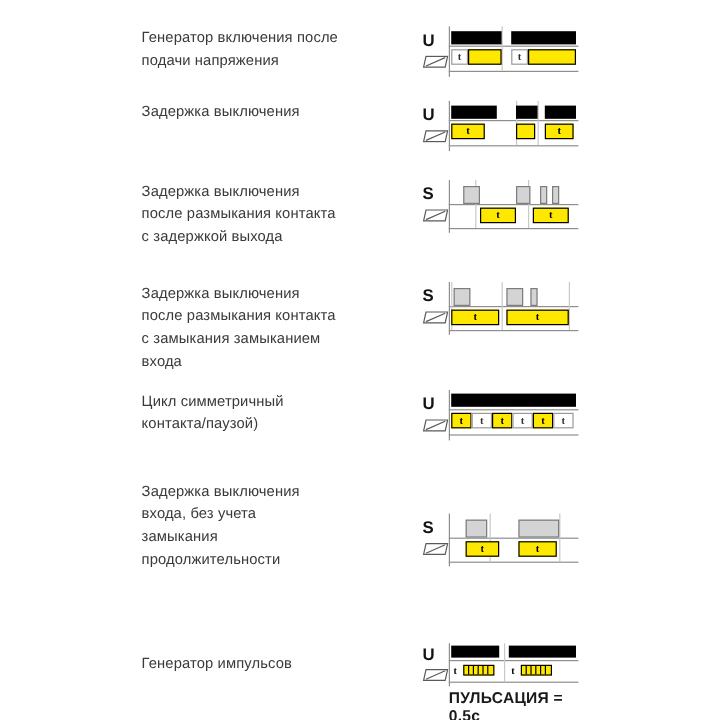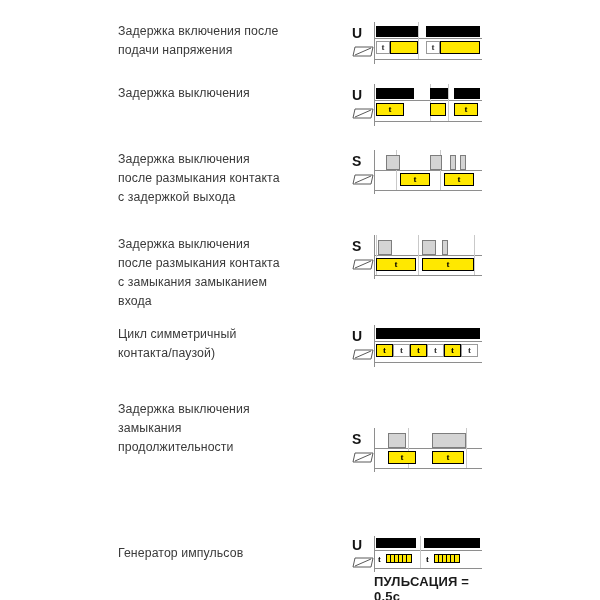--- a/index.html
+++ b/index.html
@@ -142,21 +142,21 @@
     font-family:"Liberation Sans","DejaVu Sans",sans-serif;
   }
 </style>
 </head>
 <body>
 
 <div class="sheet">
 
   <div class="row" style="top:22px;">
     <div class="desc">
-      <div>Задержка включения после</div>
+      <div>Генератор включения после</div>
       <div>подачи напряжения</div>
     </div>
     <div class="diagram">
       <div class="dgrid" style="height:42px;">
         <div class="lbl" style="top:3px;">U</div>
         <div class="sym" style="top:24px;">
           <svg width="22" height="11" viewBox="0 0 22 11">
               <polygon points="3,1 21,1 19,10 1,10" fill="#fff" stroke="#5a5a5a" stroke-width="1"></polygon>
               <line x1="3" y1="9" x2="19" y2="2" stroke="#5a5a5a" stroke-width="1"></line>
             </svg>
@@ -298,20 +298,21 @@
           <div class="ylw" style="left:70px;top:19px;width:17px;">t</div>
           <div class="wht" style="left:87px;top:19px;width:17px;">t</div>
         </div>
       </div>
     </div>
   </div>
 
   <div class="row" style="top:400px;">
     <div class="desc">
       <div>Задержка выключения</div>
+      <div>входа, без учета</div>
       <div>замыкания</div>
       <div>продолжительности</div>
     </div>
     <div class="diagram" style="top:0;">
       <div class="dgrid" style="height:44px;margin-top:28px;">
         <div class="lbl" style="top:3px;">S</div>
         <div class="sym" style="top:24px;">
           <svg width="22" height="11" viewBox="0 0 22 11">
               <polygon points="3,1 21,1 19,10 1,10" fill="#fff" stroke="#5a5a5a" stroke-width="1"></polygon>
               <line x1="3" y1="9" x2="19" y2="2" stroke="#5a5a5a" stroke-width="1"></line>

